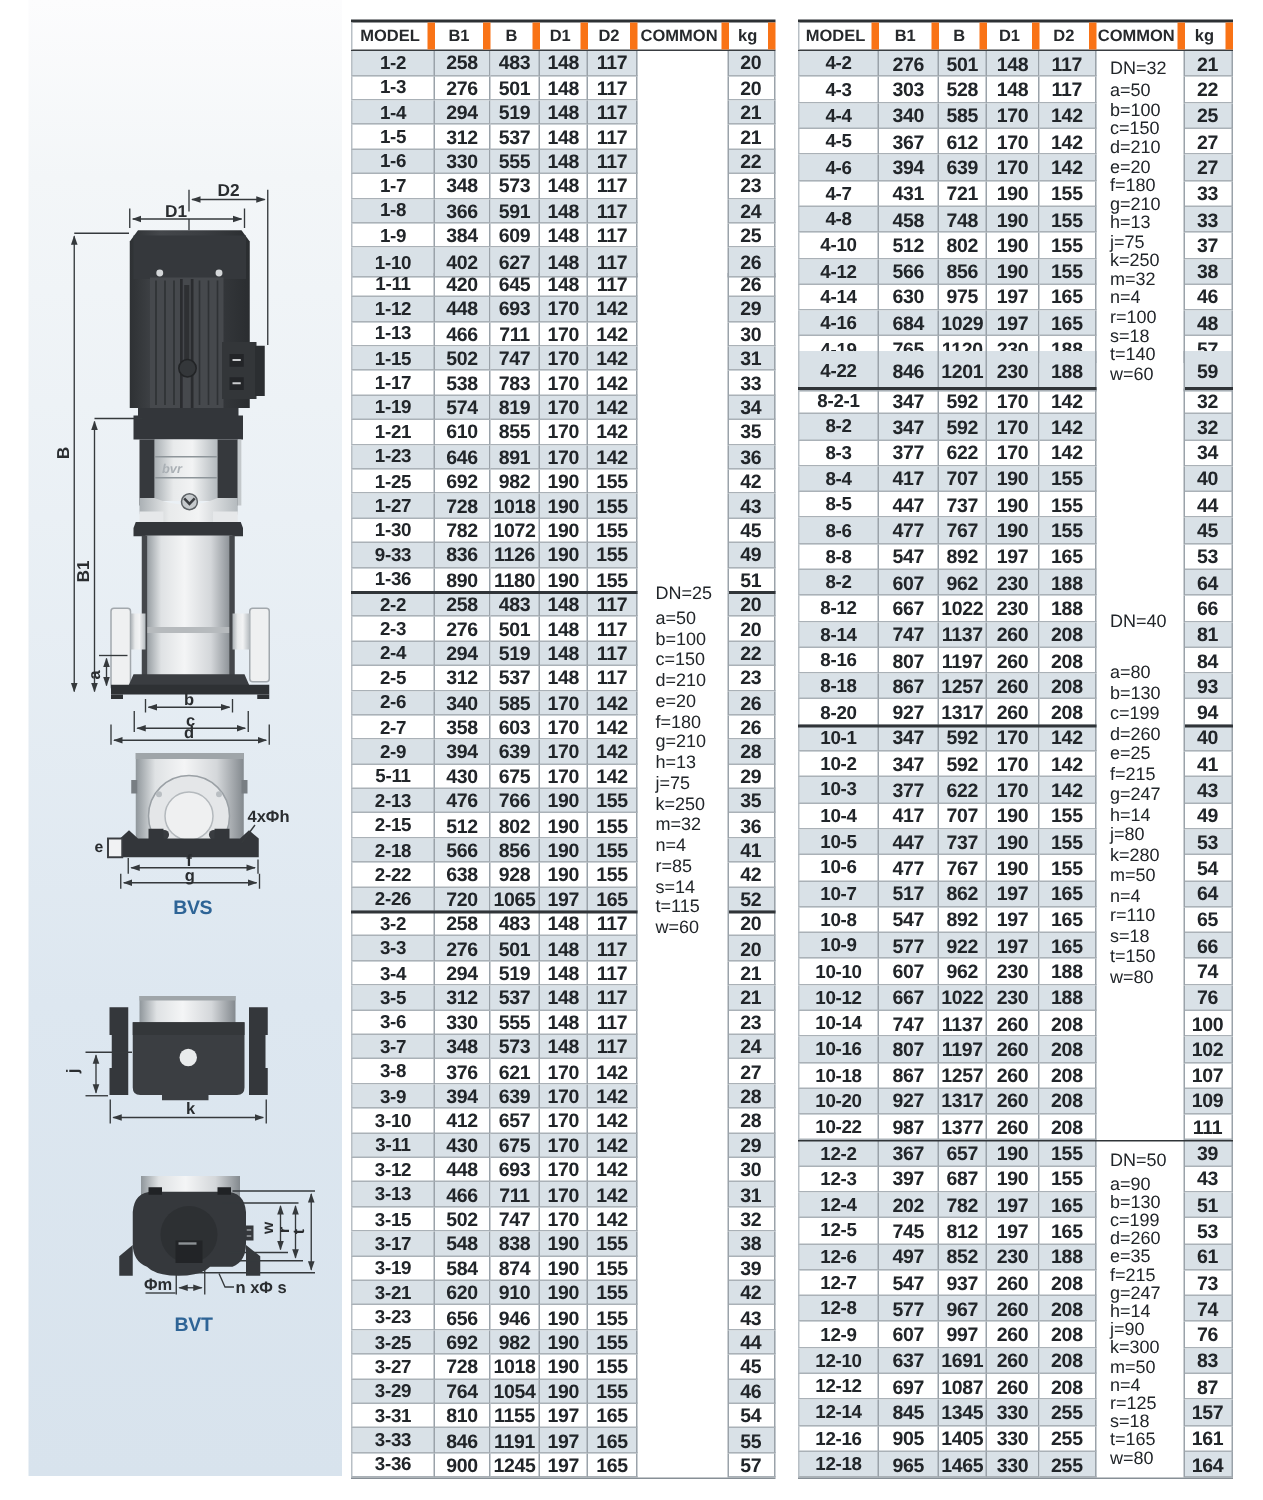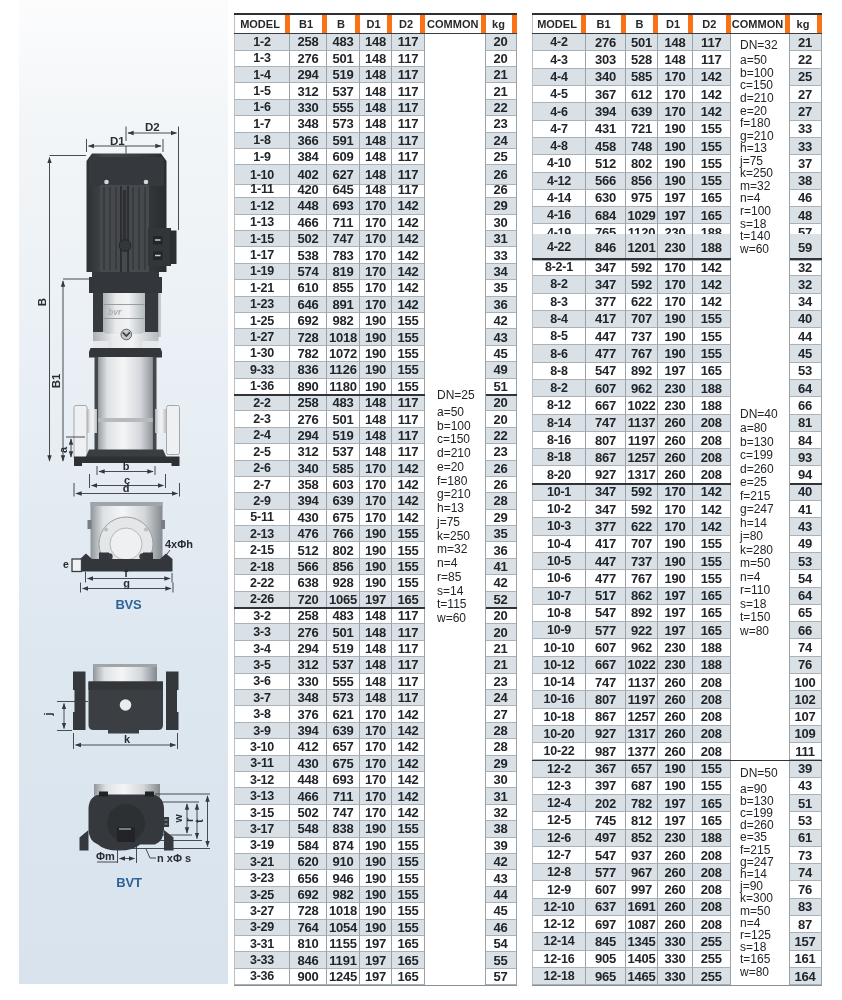--- a/index.html
+++ b/index.html
@@ -1348,15 +1348,15 @@
 <div class="gs" style="top:482.86px;left:0;width:198.5px"></div>
 <div class="gs" style="top:482.86px;left:257.5px;width:32px"></div>
 
 <div class="gs" style="top:759.52px;left:0;width:289.5px"></div>
 
 <div class="bb" style="top:985.2px;left:0;width:289.5px"></div>
 </div>
 
 <div class="cm" style="left:740px;top:38.85px;line-height:12.55px"><div style="margin-bottom:3px">DN=32</div>a=50<br>b=100<br>c=150<br>d=210<br>e=20<br>f=180<br>g=210<br>h=13<br>j=75<br>k=250<br>m=32<br>n=4<br>r=100<br>s=18<br>t=140<br>w=60</div>
 
-<div class="cm" style="left:740px;top:407.75px;line-height:13.5px"><div style="margin-bottom:1px">DN=40</div>a=80<br>b=130<br>c=199<br>d=260<br>e=25<br>f=215<br>g=247<br>h=14<br>j=80<br>k=280<br>m=50<br>n=4<br>r=110<br>s=18<br>t=150<br>w=80</div>
+<div class="cm" style="left:740px;top:407.75px;line-height:13.5px"><div style="margin-bottom:21px">DN=40</div>a=80<br>b=130<br>c=199<br>d=260<br>e=25<br>f=215<br>g=247<br>h=14<br>j=80<br>k=280<br>m=50<br>n=4<br>r=110<br>s=18<br>t=150<br>w=80</div>
 
 <div class="cm" style="left:740px;top:767.3px;line-height:12.2px"><div style="margin-bottom:3px">DN=50</div>a=90<br>b=130<br>c=199<br>d=260<br>e=35<br>f=215<br>g=247<br>h=14<br>j=90<br>k=300<br>m=50<br>n=4<br>r=125<br>s=18<br>t=165<br>w=80</div>
 </div>
 </body></html>

